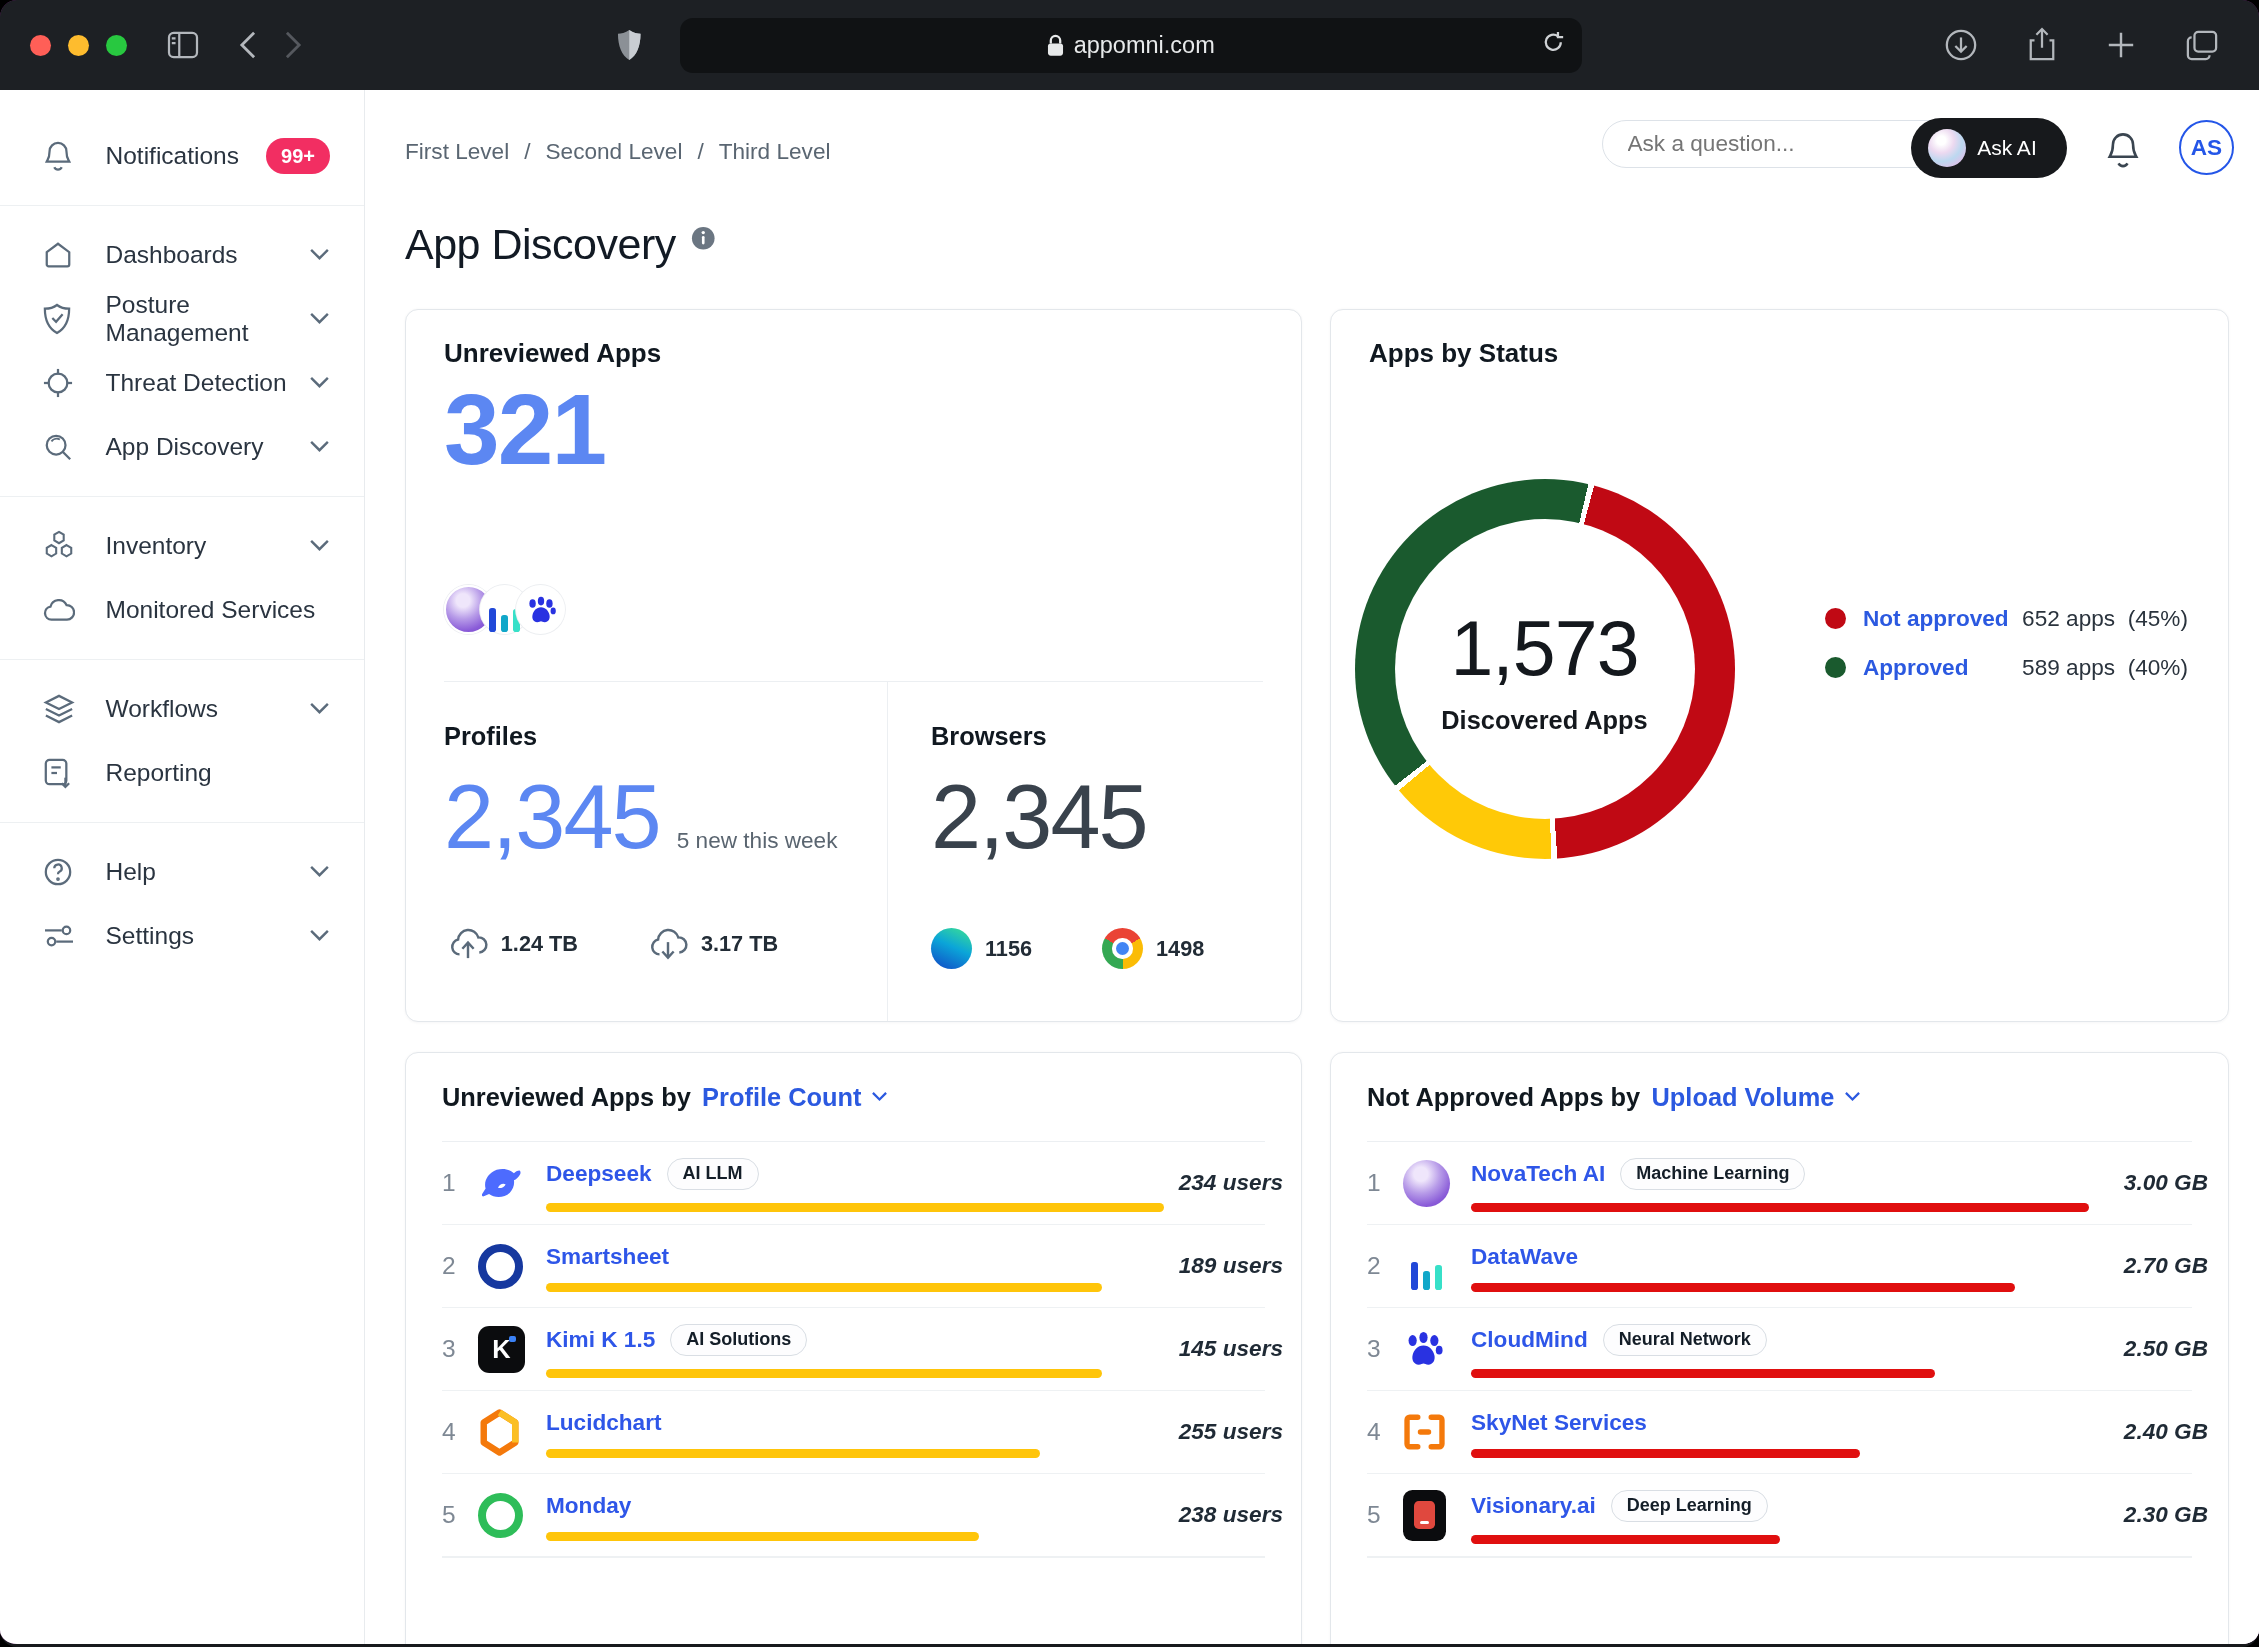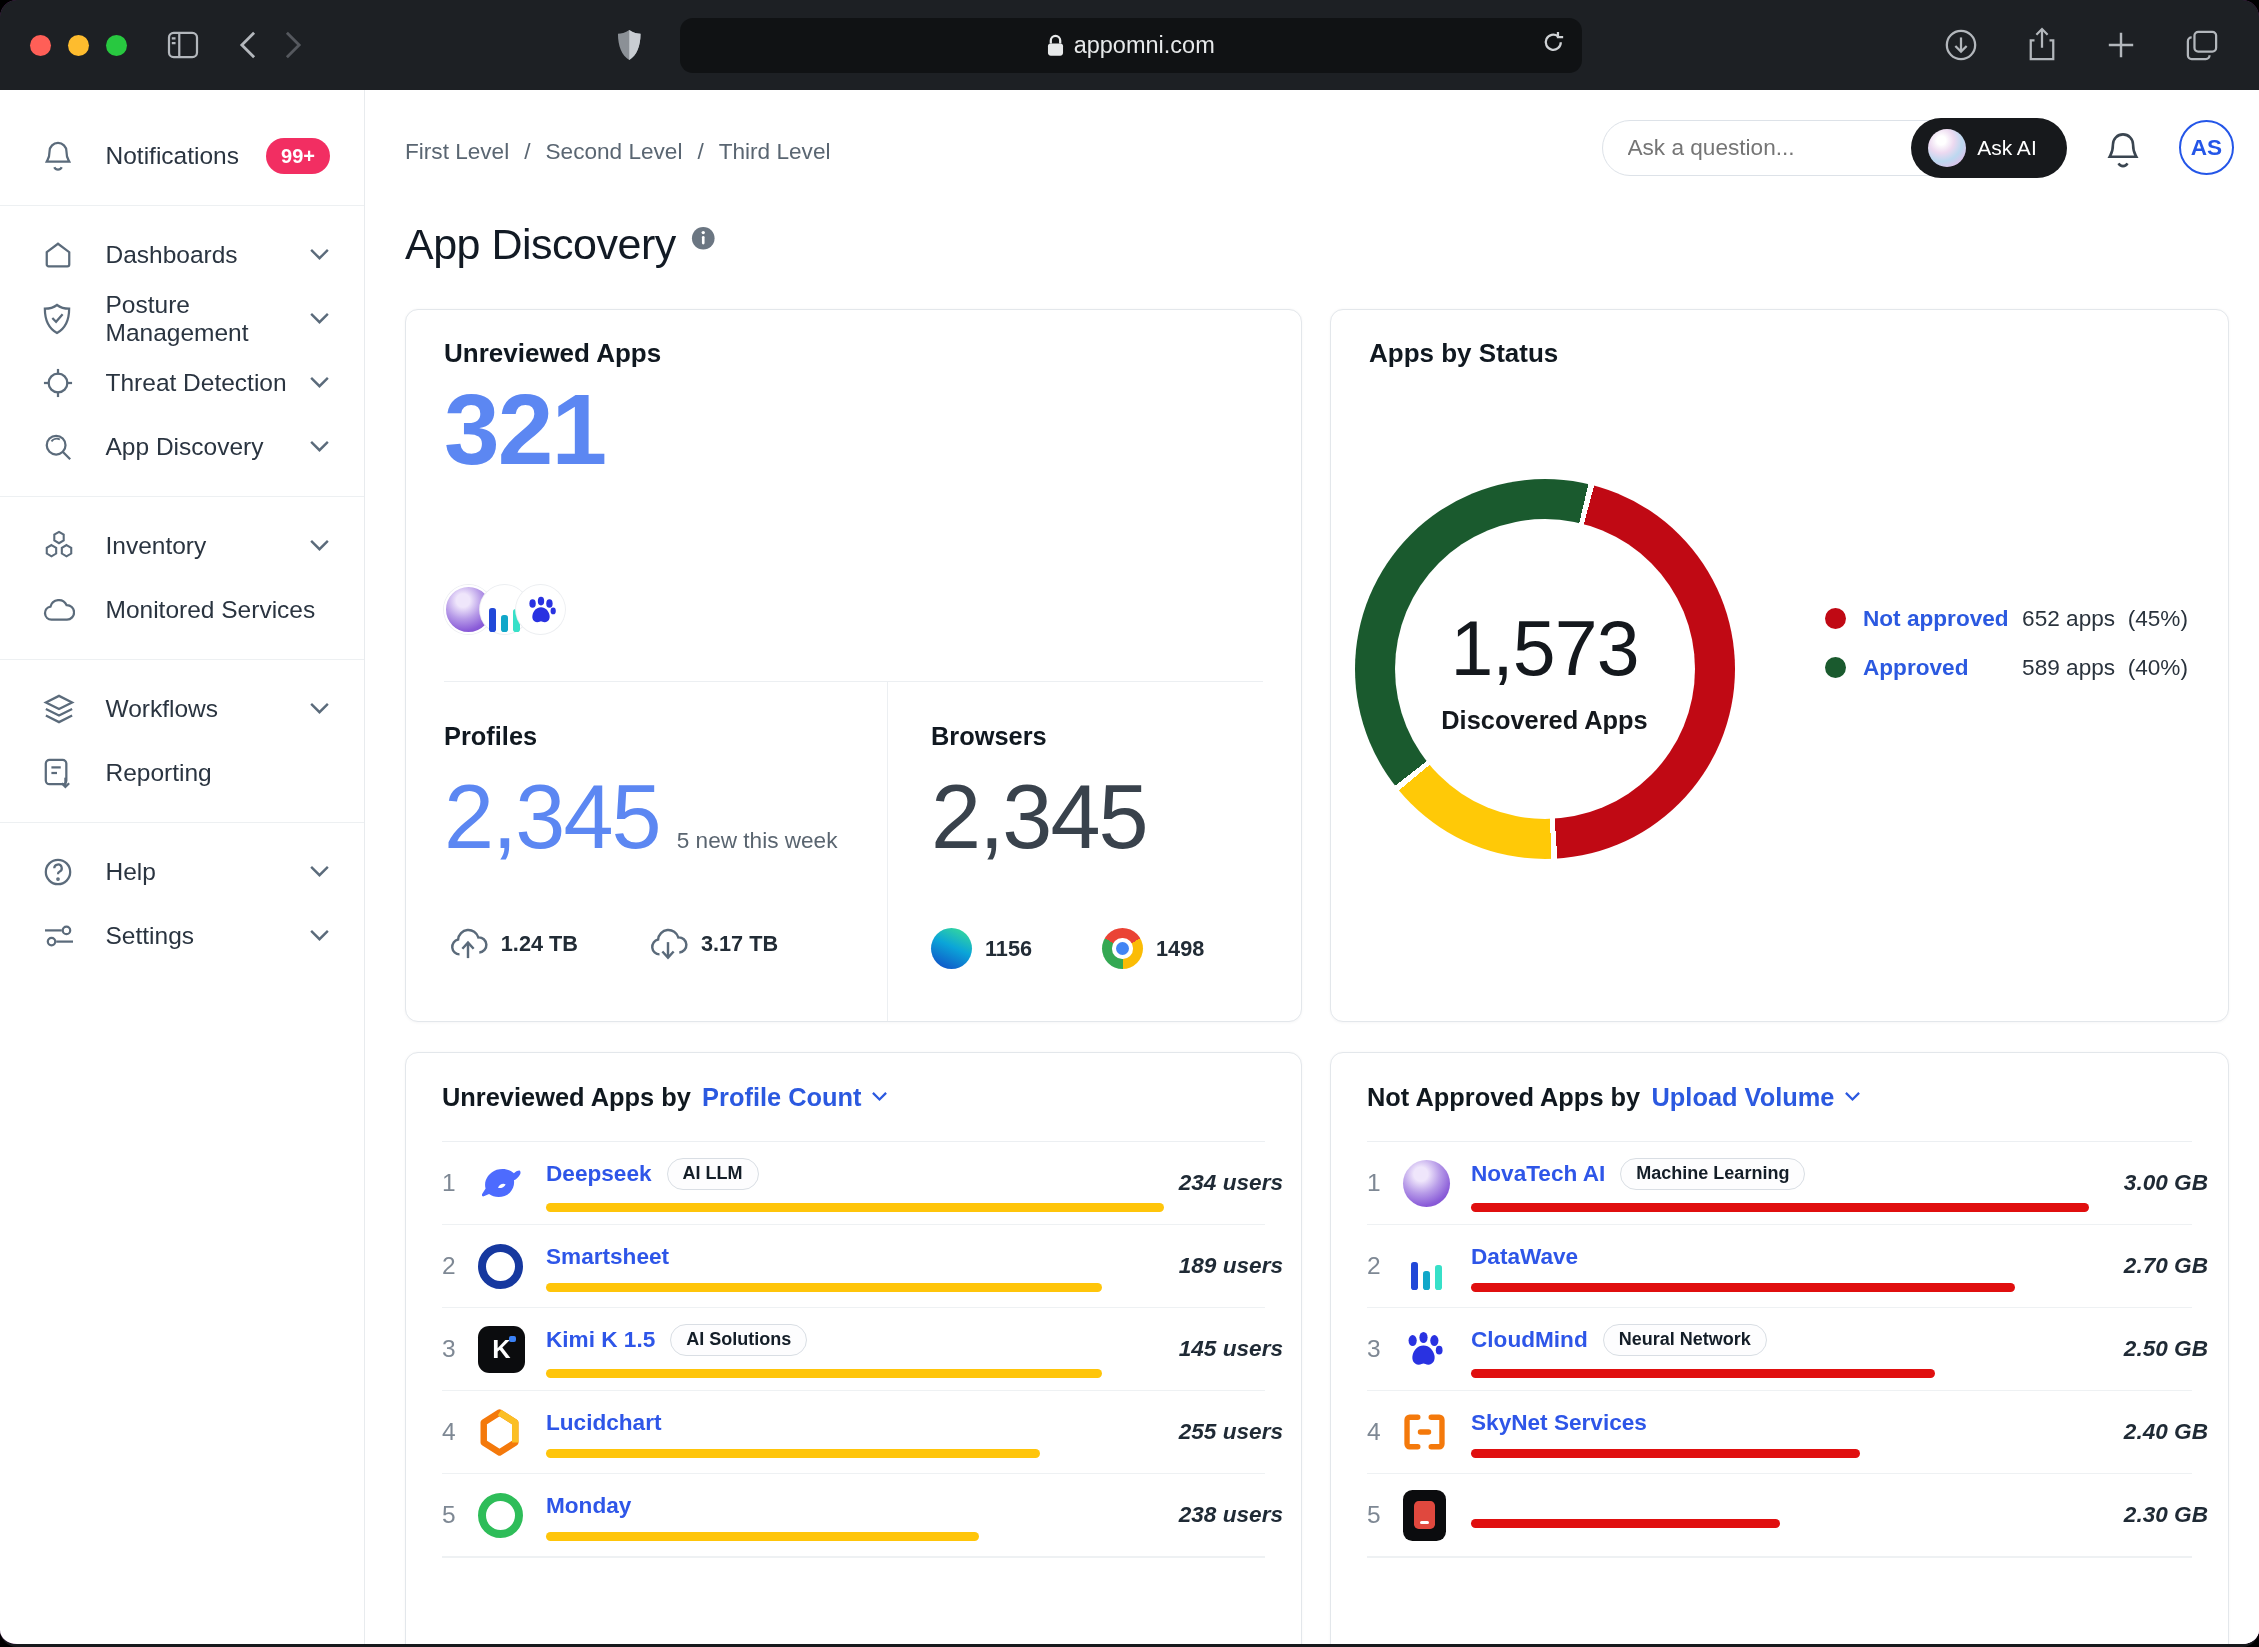--- a/index.html
+++ b/index.html
@@ -30,21 +30,21 @@
   .side-div { height:0.9px; background:#edf0f2; margin:17px 0; }
   .badge99 { background:#f22e62; color:#fff; font-size:20px; font-weight:700; border-radius:19px; padding:6.6px 15px; }
 
   .main { flex:1; position:relative; background:#fff; padding-left:40px; overflow:hidden; }
 
   
   .breadcrumb { margin-top:49px; font-size:22.6px; color:#5a6672; display:flex; gap:15px; align-items:center; }
   .title-row { margin-top:55px; display:flex; align-items:flex-start; gap:15px; }
   .page-title { font-size:43px; color:#121a24; letter-spacing:-0.5px; font-weight:400; }
   .info-ic { margin-top:5.6px; }
-  .ask-wrap { position:absolute; top:30px; left:1237px; width:463px; height:56px; }
+  .ask-wrap { position:absolute; top:30px; left:1237px; width:463px; height:48px; }
   .ask-input { width:100%; height:100%; border:1.4px solid #dde2e8; border-radius:28px; font-size:22.6px; color:#8a949e; padding:0 169px 0 24.5px; outline:none; background:#fff; }
   .ask-btn { position:absolute; right:-1.9px; top:-1.9px; height:60px; width:156px; background:#17191c; border-radius:30px; display:flex; align-items:center; gap:11.3px; padding:0 17px; }
   .ask-orb { width:38px; height:38px; border-radius:50%; background:radial-gradient(circle at 35% 30%, #ffffff 0 12%, #ecd9f0 35%, #bcd8f0 58%, #d9c4ea 78%, #cfd8f2); }
   .ask-label { color:#fff; font-size:21px; }
   .hdr-bell { position:absolute; left:1740px; top:41px; color:#3a4550; }
   .avatar { position:absolute; left:1814px; top:30px; width:55px; height:55px; border:2.4px solid #2456e8; border-radius:50%; display:flex; align-items:center; justify-content:center; color:#2456e8; font-weight:700; font-size:22.6px; background:#fff; }
   .connected { position:absolute; top:232px; right:45px; display:flex; align-items:center; gap:13px; font-size:22.6px; color:#3a4550; }
   .conn-dot { width:28px; height:28px; border-radius:50%; background:#1fb45c; display:flex; align-items:center; justify-content:center; }
 
   .pills { margin-top:36px; display:flex; gap:15px; }
@@ -711,20 +711,24 @@
           </div>
 
           <div class="lrow">
             <span class="rank">5</span>
             <span class="row-ic">
                 <span class="app-ic ic-vision" style="width:43px;height:51px;">
                   <i></i>
                 </span>
               </span>
             <span class="row-main">
+              <span class="name-line">
+                <a class="app-link">Visionary.ai</a>
+                <span class="tag">Deep Learning</span>
+              </span>
               <span class="bar-track" style="display:block;">
                   <span class="bar red" style="display: block; width: 50%;"></span>
                 </span>
             </span>
             <span class="row-val">2.30 GB</span>
           </div>
 
           <div class="lrow" style="border-top:0.9px solid #eef1f3;">
 
             <span class="row-ic"></span>

